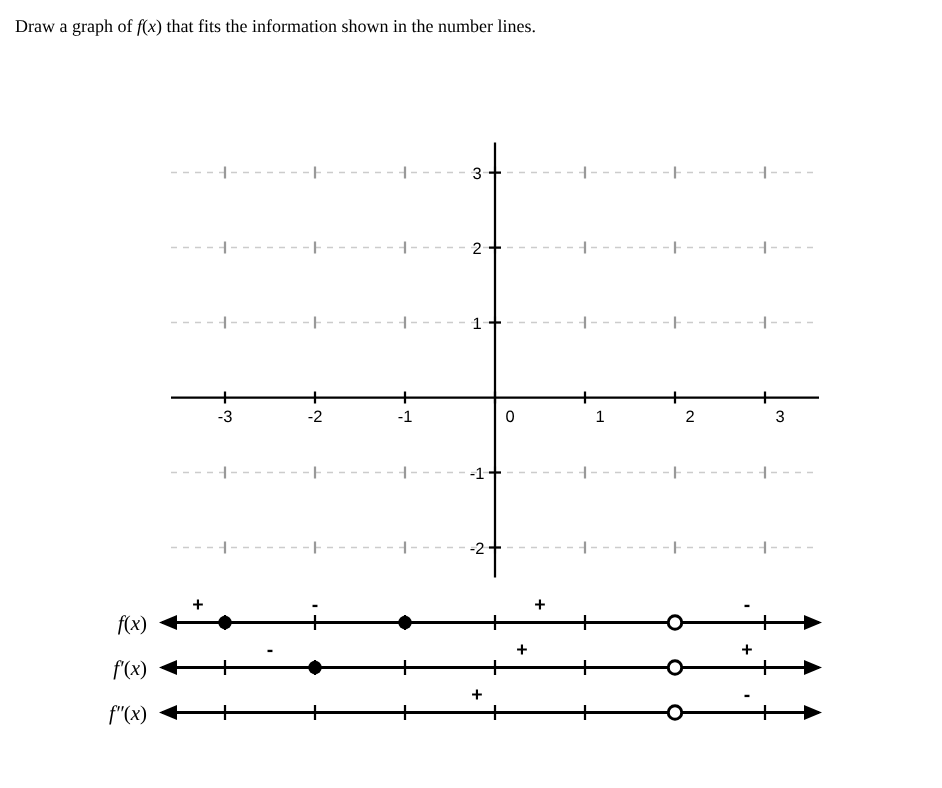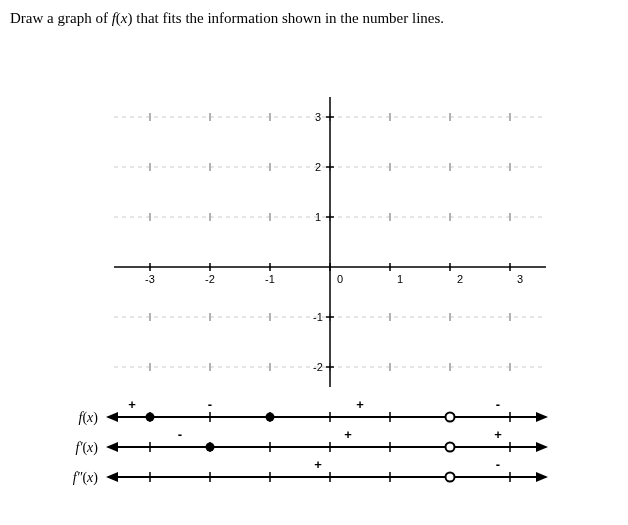--- a/index.html
+++ b/index.html
@@ -1,16 +1,16 @@
 <!DOCTYPE html>
 <html><head>
 <meta charset="utf-8">
 <style>
 body { font-family: Georgia, serif; margin: 0; padding: 10px; }
-.prompt { font-size: 15px; margin-bottom: 10px; }
+.prompt { font-size: 12px; margin-bottom: 10px; }
 .math-var { font-style: italic; }
 svg { display: block; margin: 0 auto; }
 .axis { stroke: #000; stroke-width: 1.5; }
 .tick { stroke: #000; stroke-width: 1.5; }
 .grid-line { stroke: #ccc; stroke-width: 1; stroke-dasharray: 4,4; }
 .grid-tick { stroke: #999; stroke-width: 1.5; }
 .tick-label { font: 11px Arial; fill: #000; text-anchor: middle; }
 .nl-line { stroke: #000; stroke-width: 2; }
 .nl-tick { stroke: #000; stroke-width: 1.5; }
 .nl-dot-fill { fill: #000; }

